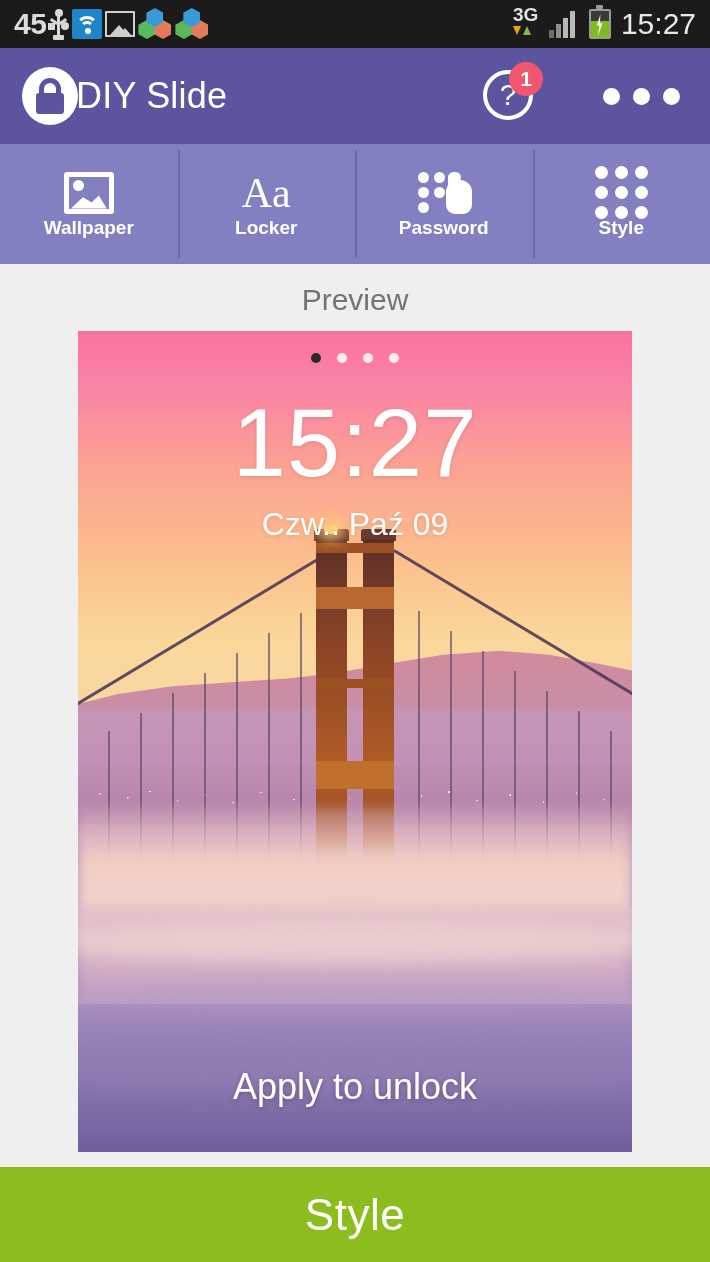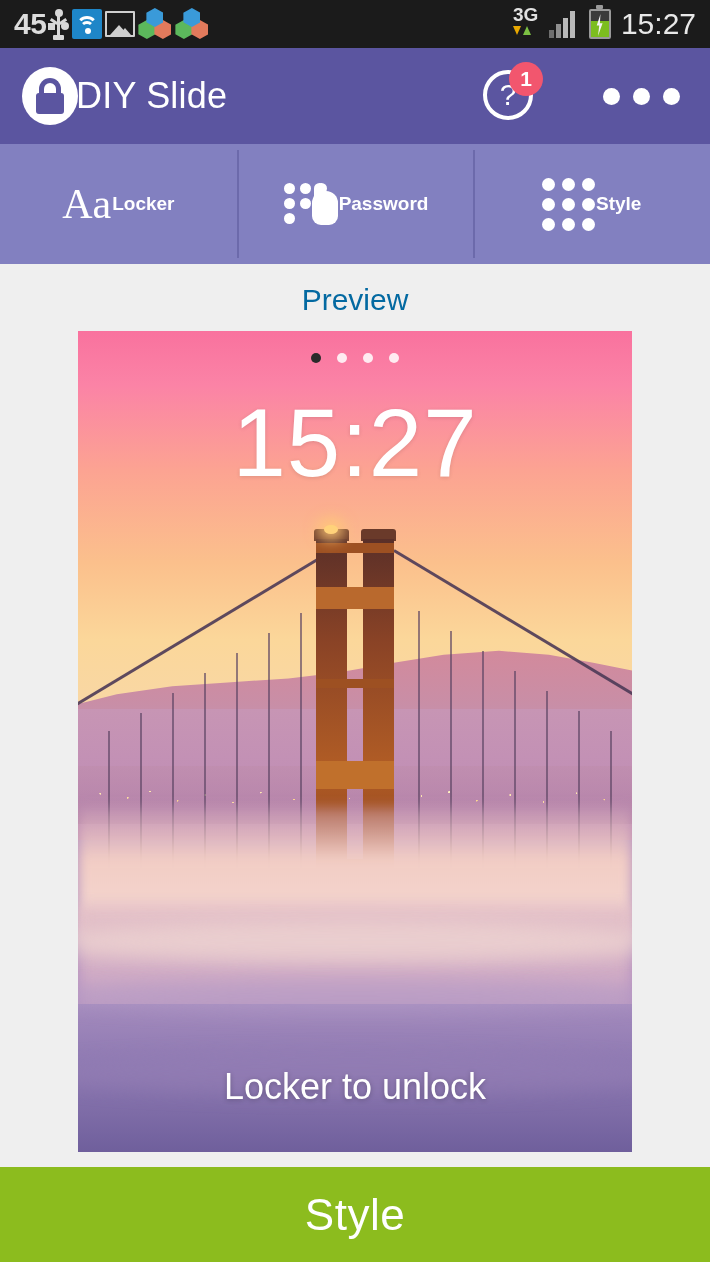--- a/index.html
+++ b/index.html
@@ -88,21 +88,21 @@
       background:#f2566e; color:#fff; font-size:21px; display:flex; align-items:center;
       justify-content:center; font-weight:bold; padding:0 6px;}
   .overflow{ display:flex; gap:13px; margin-right:8px; }
   .overflow b{ width:17px; height:17px; border-radius:50%; background:#fff; display:block; }
 
   
   .tabbar{
     position:absolute; left:0; top:144px; width:710px; height:120px;
     background:#8280c0; display:flex;
   }
-  .tab{ flex:1; display:flex; flex-direction:row; align-items:center; justify-content:center;
+  .tab{ flex:1; display:flex; flex-direction:column; align-items:center; justify-content:center;
         position:relative; gap:1px; }
   .tab + .tab:before{ content:""; position:absolute; left:0; top:6px; bottom:6px; width:2px; background:#6c6aab;}
   .tab .lbl{ color:#fff; font-size:19px; font-weight:bold; }
   .tab-icon{ height:46px; display:flex; align-items:center; justify-content:center; }
 
   .img-ic{ width:50px; height:42px; border:5px solid #fff; border-radius:3px; position:relative;}
   .img-ic .sun{ position:absolute; left:4px; top:3px; width:11px; height:11px; border-radius:50%; background:#fff;}
   .img-ic .hill{ position:absolute; left:2px; bottom:0; width:36px; height:16px; background:#fff;
      clip-path:polygon(0 100%,34% 30%,58% 62%,78% 18%,100% 100%);}
 
@@ -113,21 +113,21 @@
 
   .pwd-ic{ width:56px; height:46px; position:relative; }
   .pwd-ic .d{ position:absolute; width:11px; height:11px; border-radius:50%; background:#fff;}
   .pwd-ic .hand{ position:absolute; right:0px; top:10px; width:26px; height:34px; background:#fff;
      border-radius:12px 12px 9px 9px; }
   .pwd-ic .finger{ position:absolute; right:13px; top:2px; width:11px; height:24px; background:#fff; border-radius:6px;}
 
   
   .preview-label{
     position:absolute; left:0; top:283px; width:710px; text-align:center;
-    color:#0369a1; font-size:30px;
+    color:#737373; font-size:30px;
   }
   .preview{
     position:absolute; left:78px; top:331px; width:554px; height:821px;
     overflow:hidden; background:#b08fc0;
   }
   .wp{ position:absolute; inset:0; }
   .sky{ position:absolute; left:0; top:0; right:0; height:47%;
      background:linear-gradient(180deg,#f9729e 0%,#fb83a6 14%,#fca392 36%,#fbc08c 60%,#fbd79a 80%,#f8d7a6 100%);}
   .hills{ position:absolute; left:0; right:0; top:38%; height:12%;
      background:linear-gradient(180deg,#d4899a 0%,#c98ea6 60%,#c193b2 100%);
@@ -272,20 +272,29 @@
     <span class="overflow">
         <b></b>
         <b></b>
         <b></b>
       </span>
   </div>
 
   <div class="tabbar">
     <div class="tab">
       <span class="tab-icon">
+        <span class="img-ic">
+            <i class="sun"></i>
+            <i class="hill"></i>
+          </span>
+      </span>
+      <span class="lbl">Wallpaper</span>
+    </div>
+    <div class="tab">
+      <span class="tab-icon">
         <span class="aa-ic">Aa</span>
       </span>
       <span class="lbl">Locker</span>
     </div>
     <div class="tab">
       <span class="tab-icon">
         <span class="pwd-ic">
           <i class="d" style="left:2px;top:2px"></i>
             <i class="d" style="left:18px;top:2px"></i>
             <i class="d" style="left:34px;top:2px"></i>
@@ -368,18 +377,19 @@
     </div>
 
     <div class="pv-dots">
       <b class="on"></b>
       <b></b>
       <b></b>
       <b></b>
     </div>
 
     <div class="pv-clock">15:27</div>
-    <div class="pv-slide">Locker to unlock</div>
+    <div class="pv-date">Czw.. Paź 09</div>
+    <div class="pv-slide">Apply to unlock</div>
   </div>
 
   <div class="apply">Style</div>
 
 </div>
 
 </body></html>

